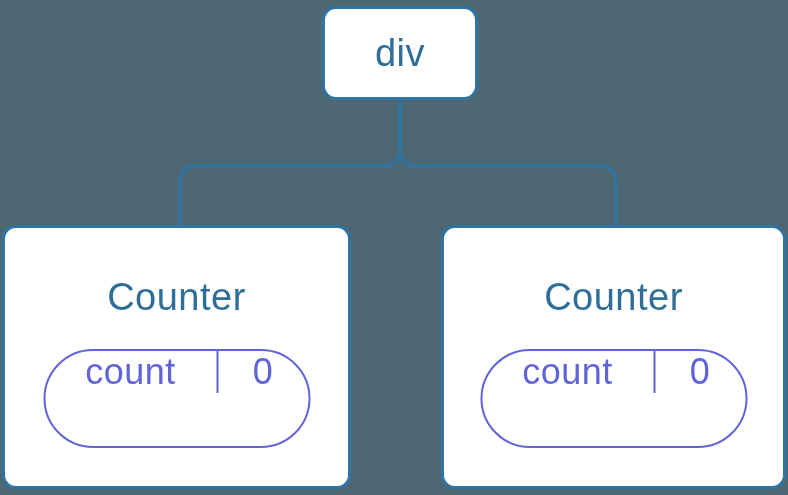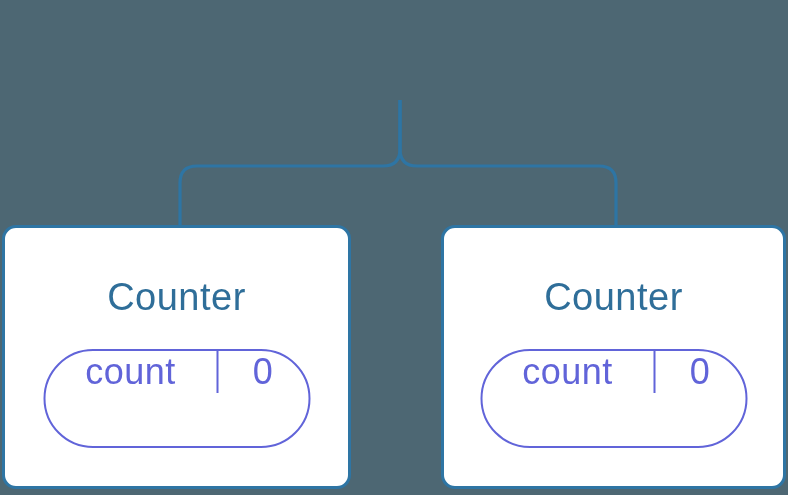--- a/index.html
+++ b/index.html
@@ -96,20 +96,23 @@
 </head>
 <body>
 
 <div class="canvas">
 
   <svg class="connector-svg" viewBox="0 0 788 495" xmlns="http://www.w3.org/2000/svg" aria-hidden="true">
     <path d="M 400 100 L 400 149 Q 400 166 383 166 L 197 166 Q 180 166 180 183 L 180 226"></path>
     <path d="M 400 100 L 400 149 Q 400 166 417 166 L 599 166 Q 616 166 616 183 L 616 226"></path>
   </svg>
 
+  <div class="root-node">
+    <span class="root-node-label">div</span>
+  </div>
 
   <div class="component-card left">
     <div class="component-title">Counter</div>
     <div class="state-pill">
       <div class="state-key-cell">
         <span>count</span>
       </div>
       <div class="state-value-cell">
         <span>0</span>
       </div>

